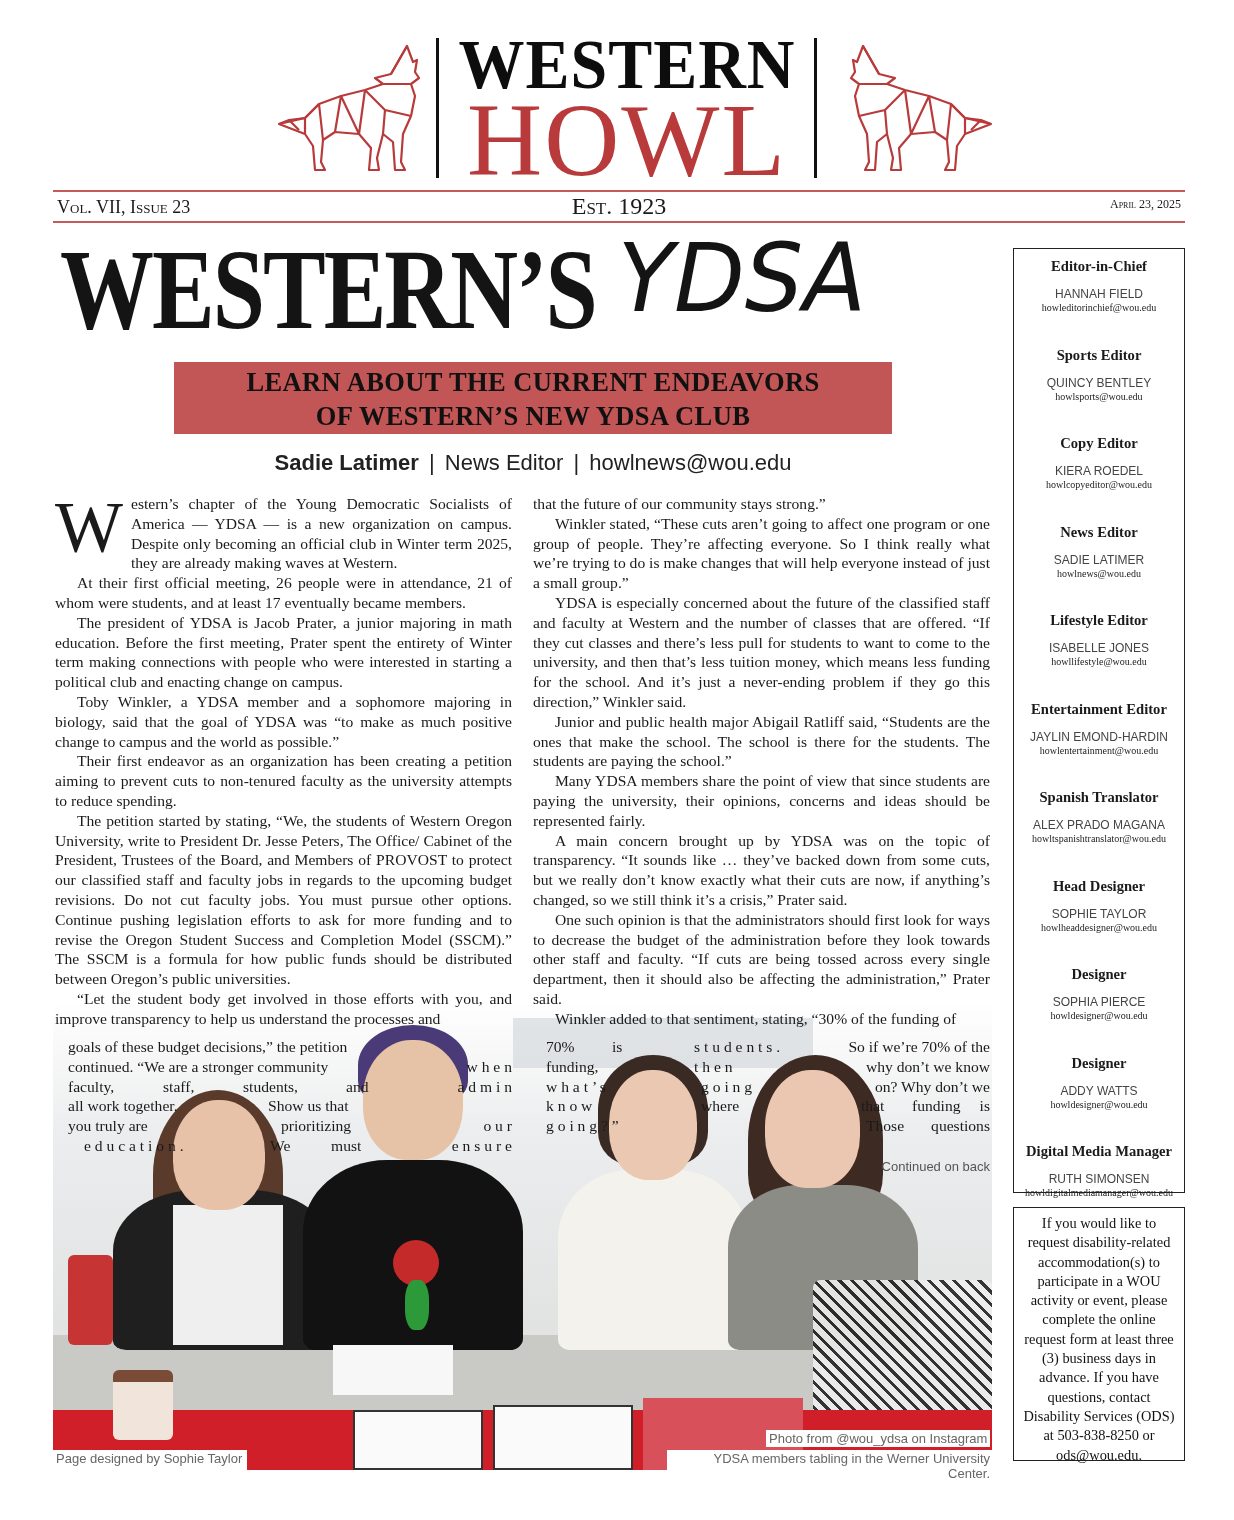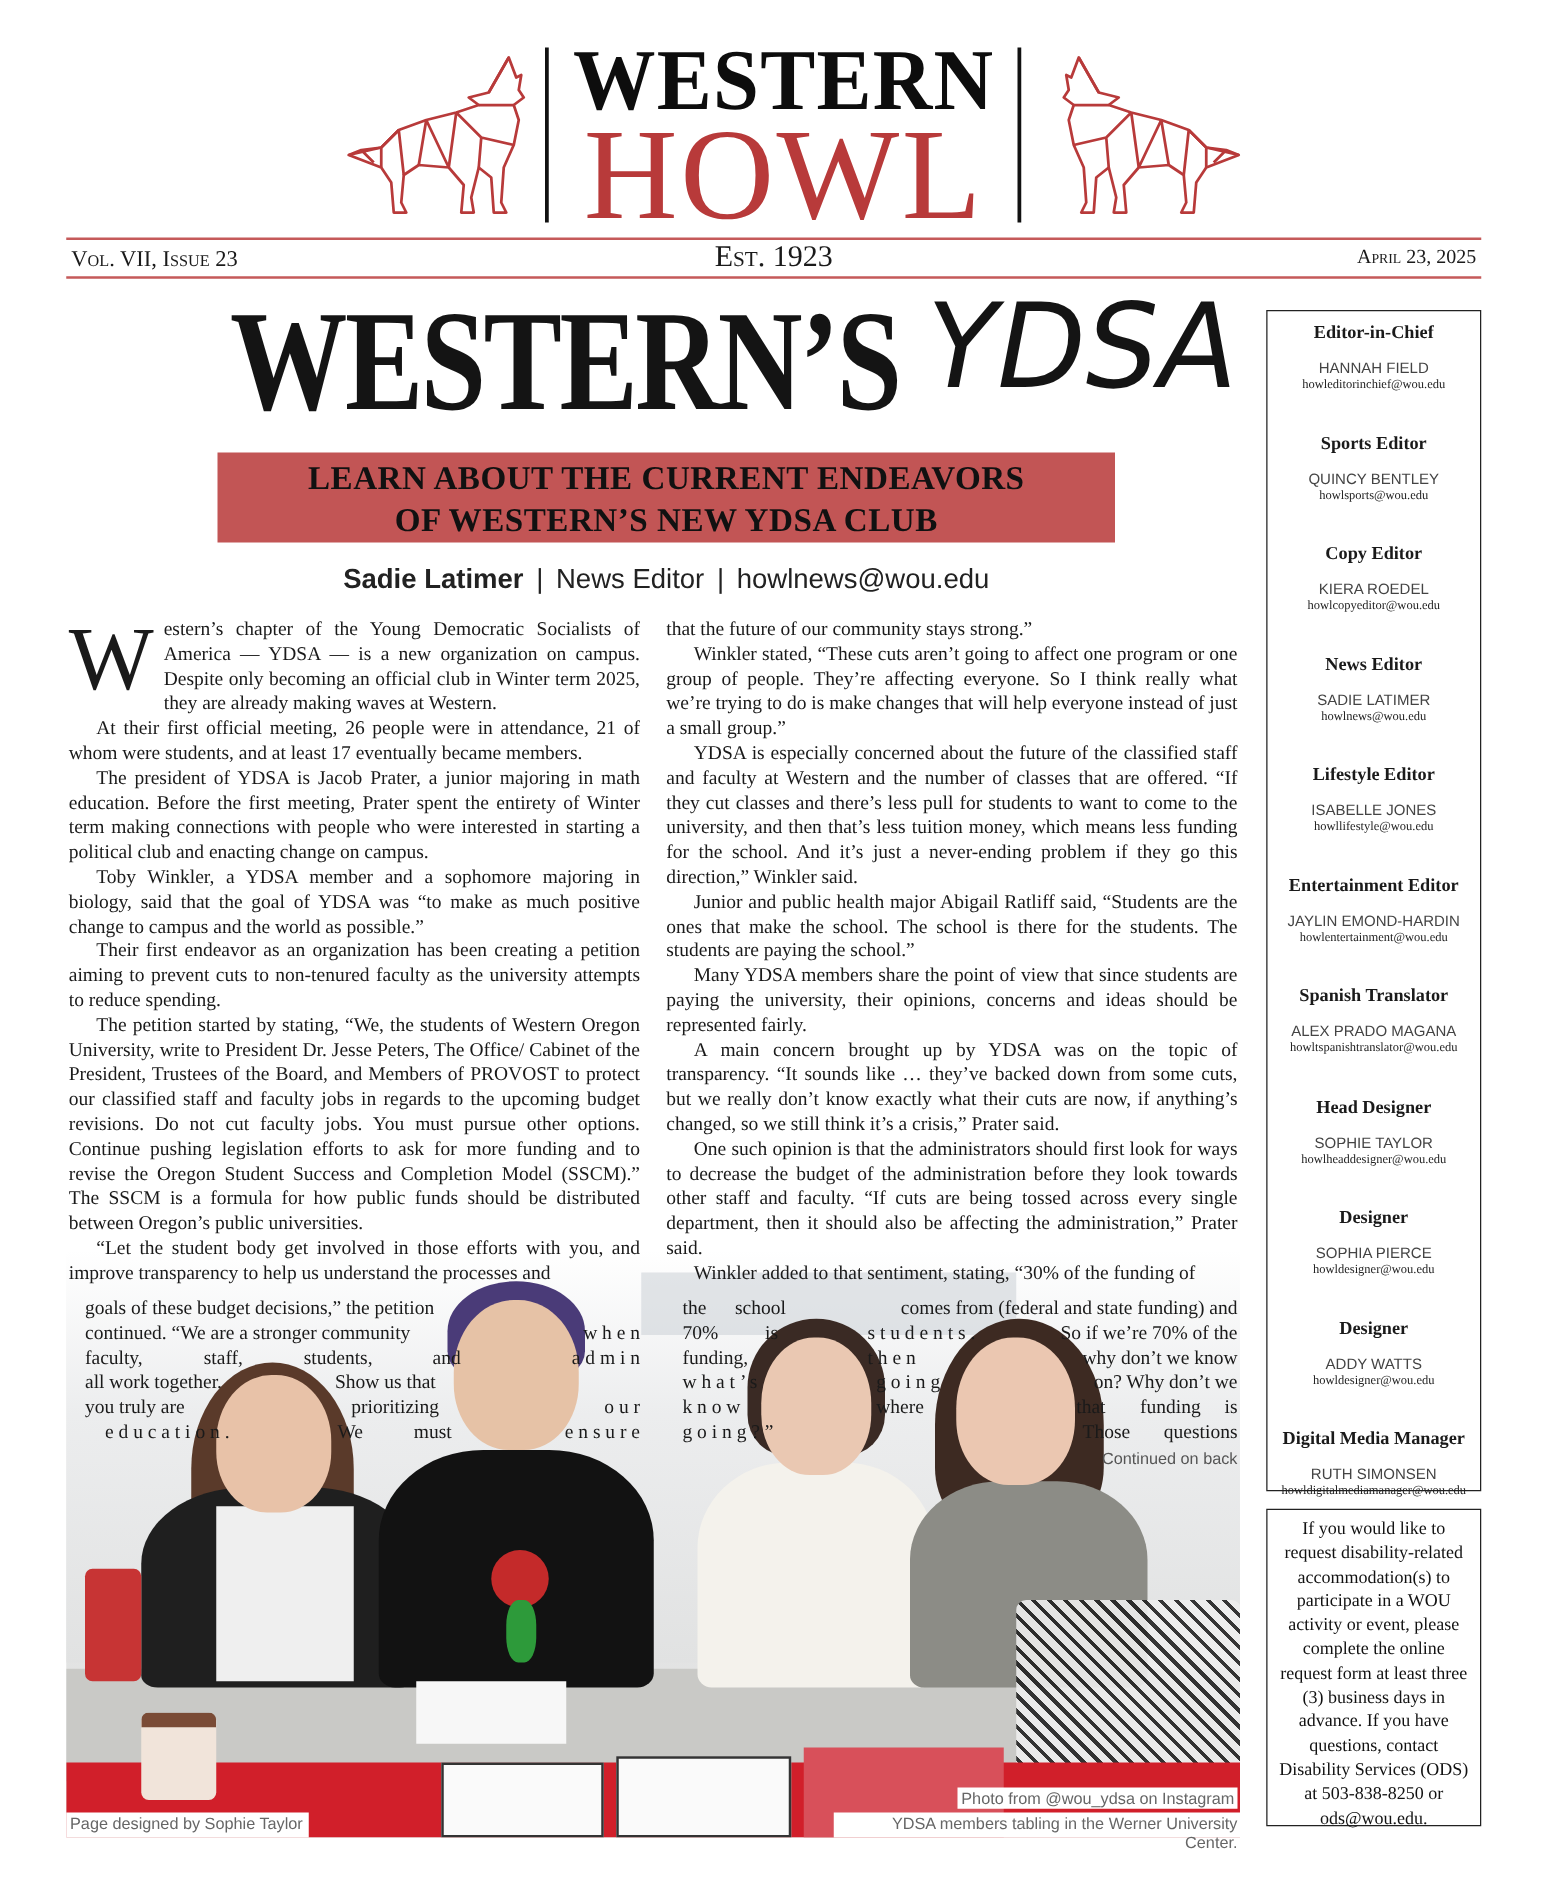--- a/index.html
+++ b/index.html
@@ -21,24 +21,24 @@
     font-family: "Liberation Serif", serif; font-weight: normal; font-size: 104px; color: #b83a3a;
     line-height: 104px; letter-spacing: 2px; }
 
   .rule { position: absolute; left: 53px; width: 1132px; height: 2px; background: #c55a5a; }
   .rule.top { top: 190px; }
   .rule.bot { top: 221px; }
   .infoline { position: absolute; top: 195px; left: 53px; width: 1132px; height: 26px;
     font-family: "Liberation Serif", serif; }
   .info-left { position: absolute; left: 4px; top: 2px; font-size: 18px; font-variant: small-caps; }
   .info-center { position: absolute; left: 0; width: 100%; text-align: center; top: -2px; font-size: 24px; font-variant: small-caps; }
-  .info-right { position: absolute; right: 4px; top: 2px; font-size: 16px; font-variant: small-caps; }
-
-  
-  .headline { position: absolute; left: 60px; top: 228px; width: 930px; height: 112px; white-space: nowrap; text-align: right; }
+  .info-right { position: absolute; right: 4px; top: 2px; font-size: 12px; font-variant: small-caps; }
+
+  
+  .headline { position: absolute; left: 60px; top: 228px; width: 930px; height: 112px; white-space: nowrap; }
   .hl-serif { display: inline-block; font-family: "Liberation Serif", serif; font-size: 94px; font-weight: bold;
     letter-spacing: -2px; transform: scaleY(1.22); transform-origin: top left; line-height: 100px; color: #141414; }
   .hl-sans { display: inline-block; font-family: "DejaVu Sans", sans-serif; font-size: 92px; font-style: italic;
     font-weight: normal; line-height: 100px; margin-left: 22px; color: #141414; transform: scaleY(1.02); }
 
   .deck { position: absolute; left: 174px; top: 362px; width: 718px; height: 72px; background: #c25555;
     text-align: center; font-family: "Liberation Serif", serif; font-weight: bold; font-size: 26.5px;
     line-height: 34px; padding-top: 3px; color: #111; letter-spacing: 0.4px; }
 
   .byline { position: absolute; left: 0; width: 1066px; top: 450px; text-align: center;
@@ -243,25 +243,20 @@
   <p>YDSA is especially concerned about the future of the classified staff and faculty at Western and the number of classes that are offered. “If they cut classes and there’s less pull for students to want to come to the university, and then that’s less tuition money, which means less funding for the school. And it’s just a never-ending problem if they go this direction,” Winkler said.</p>
   <p>Junior and public health major Abigail Ratliff said, “Students are the ones that make the school. The school is there for the students. The students are paying the school.”</p>
   <p>Many YDSA members share the point of view that since students are paying the university, their opinions, concerns and ideas should be represented fairly.</p>
   <p>A main concern brought up by YDSA was on the topic of transparency. “It sounds like … they’ve backed down from some cuts, but we really don’t know exactly what their cuts are now, if anything’s changed, so we still think it’s a crisis,” Prater said.</p>
   <p>One such opinion is that the administrators should first look for ways to decrease the budget of the administration before they look towards other staff and faculty. “If cuts are being tossed across every single department, then it should also be affecting the administration,” Prater said.</p>
   <p>Winkler added to that sentiment, stating, “30% of the funding of</p>
 </div>
 
 <div class="wrapcol" style="left:533px; top:1037px; width:457px;">
   <div class="wrapline">
-    <span style="left:0">the</span>
-    <span style="left:42px">school</span>
-    <span style="right:0">comes from (federal and state funding) and</span>
-  </div>
-  <div class="wrapline">
     <span style="left:0">70%</span>
     <span style="left:66px">is</span>
     <span style="left:148px">s t u d e n t s .</span>
     <span style="right:0">So if we’re 70% of the</span>
   </div>
   <div class="wrapline">
     <span style="left:0">funding,</span>
     <span style="left:148px">t h e n</span>
     <span style="right:0">why don’t we know</span>
   </div>

